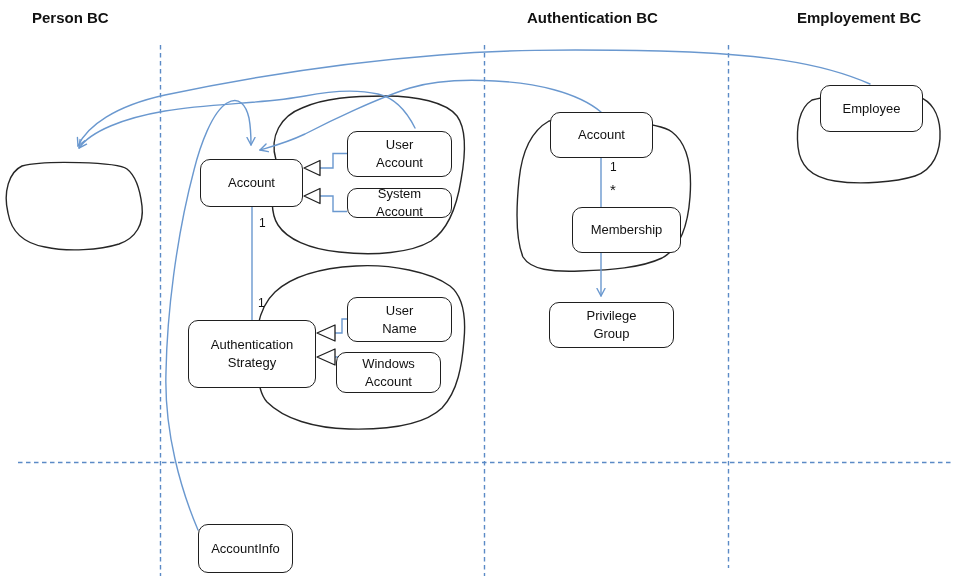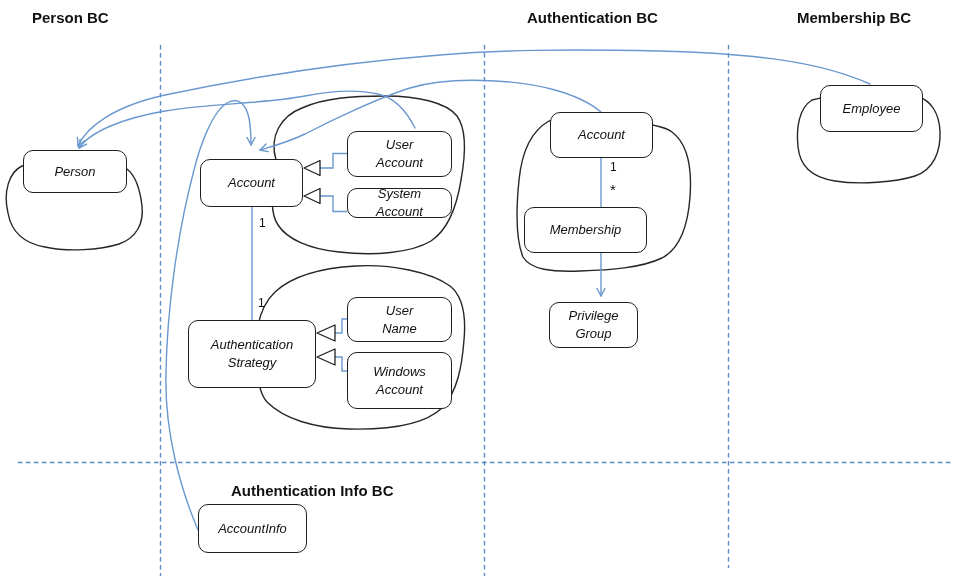--- a/index.html
+++ b/index.html
@@ -11,21 +11,20 @@
   .bc-header{
     position:absolute;z-index:3;font-size:15px;font-weight:bold;color:#111;
     white-space:nowrap;letter-spacing:0px;
   }
   .node{
     position:absolute;z-index:2;box-sizing:border-box;
     background:#ffffff;border:1.5px solid #1f1f1f;border-radius:10px;
     display:flex;align-items:center;justify-content:center;
     font-size:13px;color:#111;text-align:center;line-height:1.35;
     white-space:pre-line;
-    font-style:italic;
   }
   .mult{
     position:absolute;z-index:3;font-size:12px;color:#111;line-height:1;
   }
 </style>
 </head>
 <body>
 
 <div id="canvas">
 
@@ -86,40 +85,38 @@
     <g stroke="#1f1f1f" stroke-width="1.3" fill="#ffffff" stroke-linejoin="round">
       <polygon points="304,168 320,160.5 320,175.5"></polygon>
       <polygon points="304,196 320,188.5 320,203.5"></polygon>
       <polygon points="317,333 335,325 335,341"></polygon>
       <polygon points="317,357 335,349 335,365"></polygon>
     </g>
   </svg>
 
   <div class="bc-header" style="left:32px;top:9px">Person BC</div>
   <div class="bc-header" style="left:527px;top:9px">Authentication BC</div>
-  <div class="bc-header" style="left:797px;top:9px">Membership BC</div>
-  <div class="bc-header" style="left:231px;top:482px">Authentication Info BC</div>
+  <div class="bc-header" style="left:797px;top:9px">Employement BC</div>
 
-  <div class="node" style="left:23px;top:150px;width:104px;height:43px">Person</div>
   <div class="node" style="left:200px;top:159px;width:103px;height:48px">Account</div>
   <div class="node" style="left:347px;top:131px;width:105px;height:46px">User
 Account</div>
   <div class="node" style="left:347px;top:188px;width:105px;height:30px">System
 Account</div>
   <div class="node" style="left:188px;top:320px;width:128px;height:68px">Authentication
 Strategy</div>
   <div class="node" style="left:347px;top:297px;width:105px;height:45px">User
 Name</div>
-  <div class="node" style="left:347px;top:352px;width:105px;height:57px">Windows
+  <div class="node" style="left:336px;top:352px;width:105px;height:41px">Windows
 Account</div>
   <div class="node" style="left:550px;top:112px;width:103px;height:46px">Account</div>
-  <div class="node" style="left:524px;top:207px;width:123px;height:46px">Membership</div>
-  <div class="node" style="left:549px;top:302px;width:89px;height:46px">Privilege
+  <div class="node" style="left:572px;top:207px;width:109px;height:46px">Membership</div>
+  <div class="node" style="left:549px;top:302px;width:125px;height:46px">Privilege
 Group</div>
   <div class="node" style="left:820px;top:85px;width:103px;height:47px">Employee</div>
-  <div class="node" style="left:198px;top:504px;width:109px;height:49px">AccountInfo</div>
+  <div class="node" style="left:198px;top:524px;width:95px;height:49px">AccountInfo</div>
 
   <div class="mult" style="left:259px;top:217px">1</div>
   <div class="mult" style="left:258px;top:297px">1</div>
   <div class="mult" style="left:610px;top:161px">1</div>
   <div class="mult" style="left:610px;top:182px;font-size:15px">*</div>
 
 </div>
 
 </body></html>

